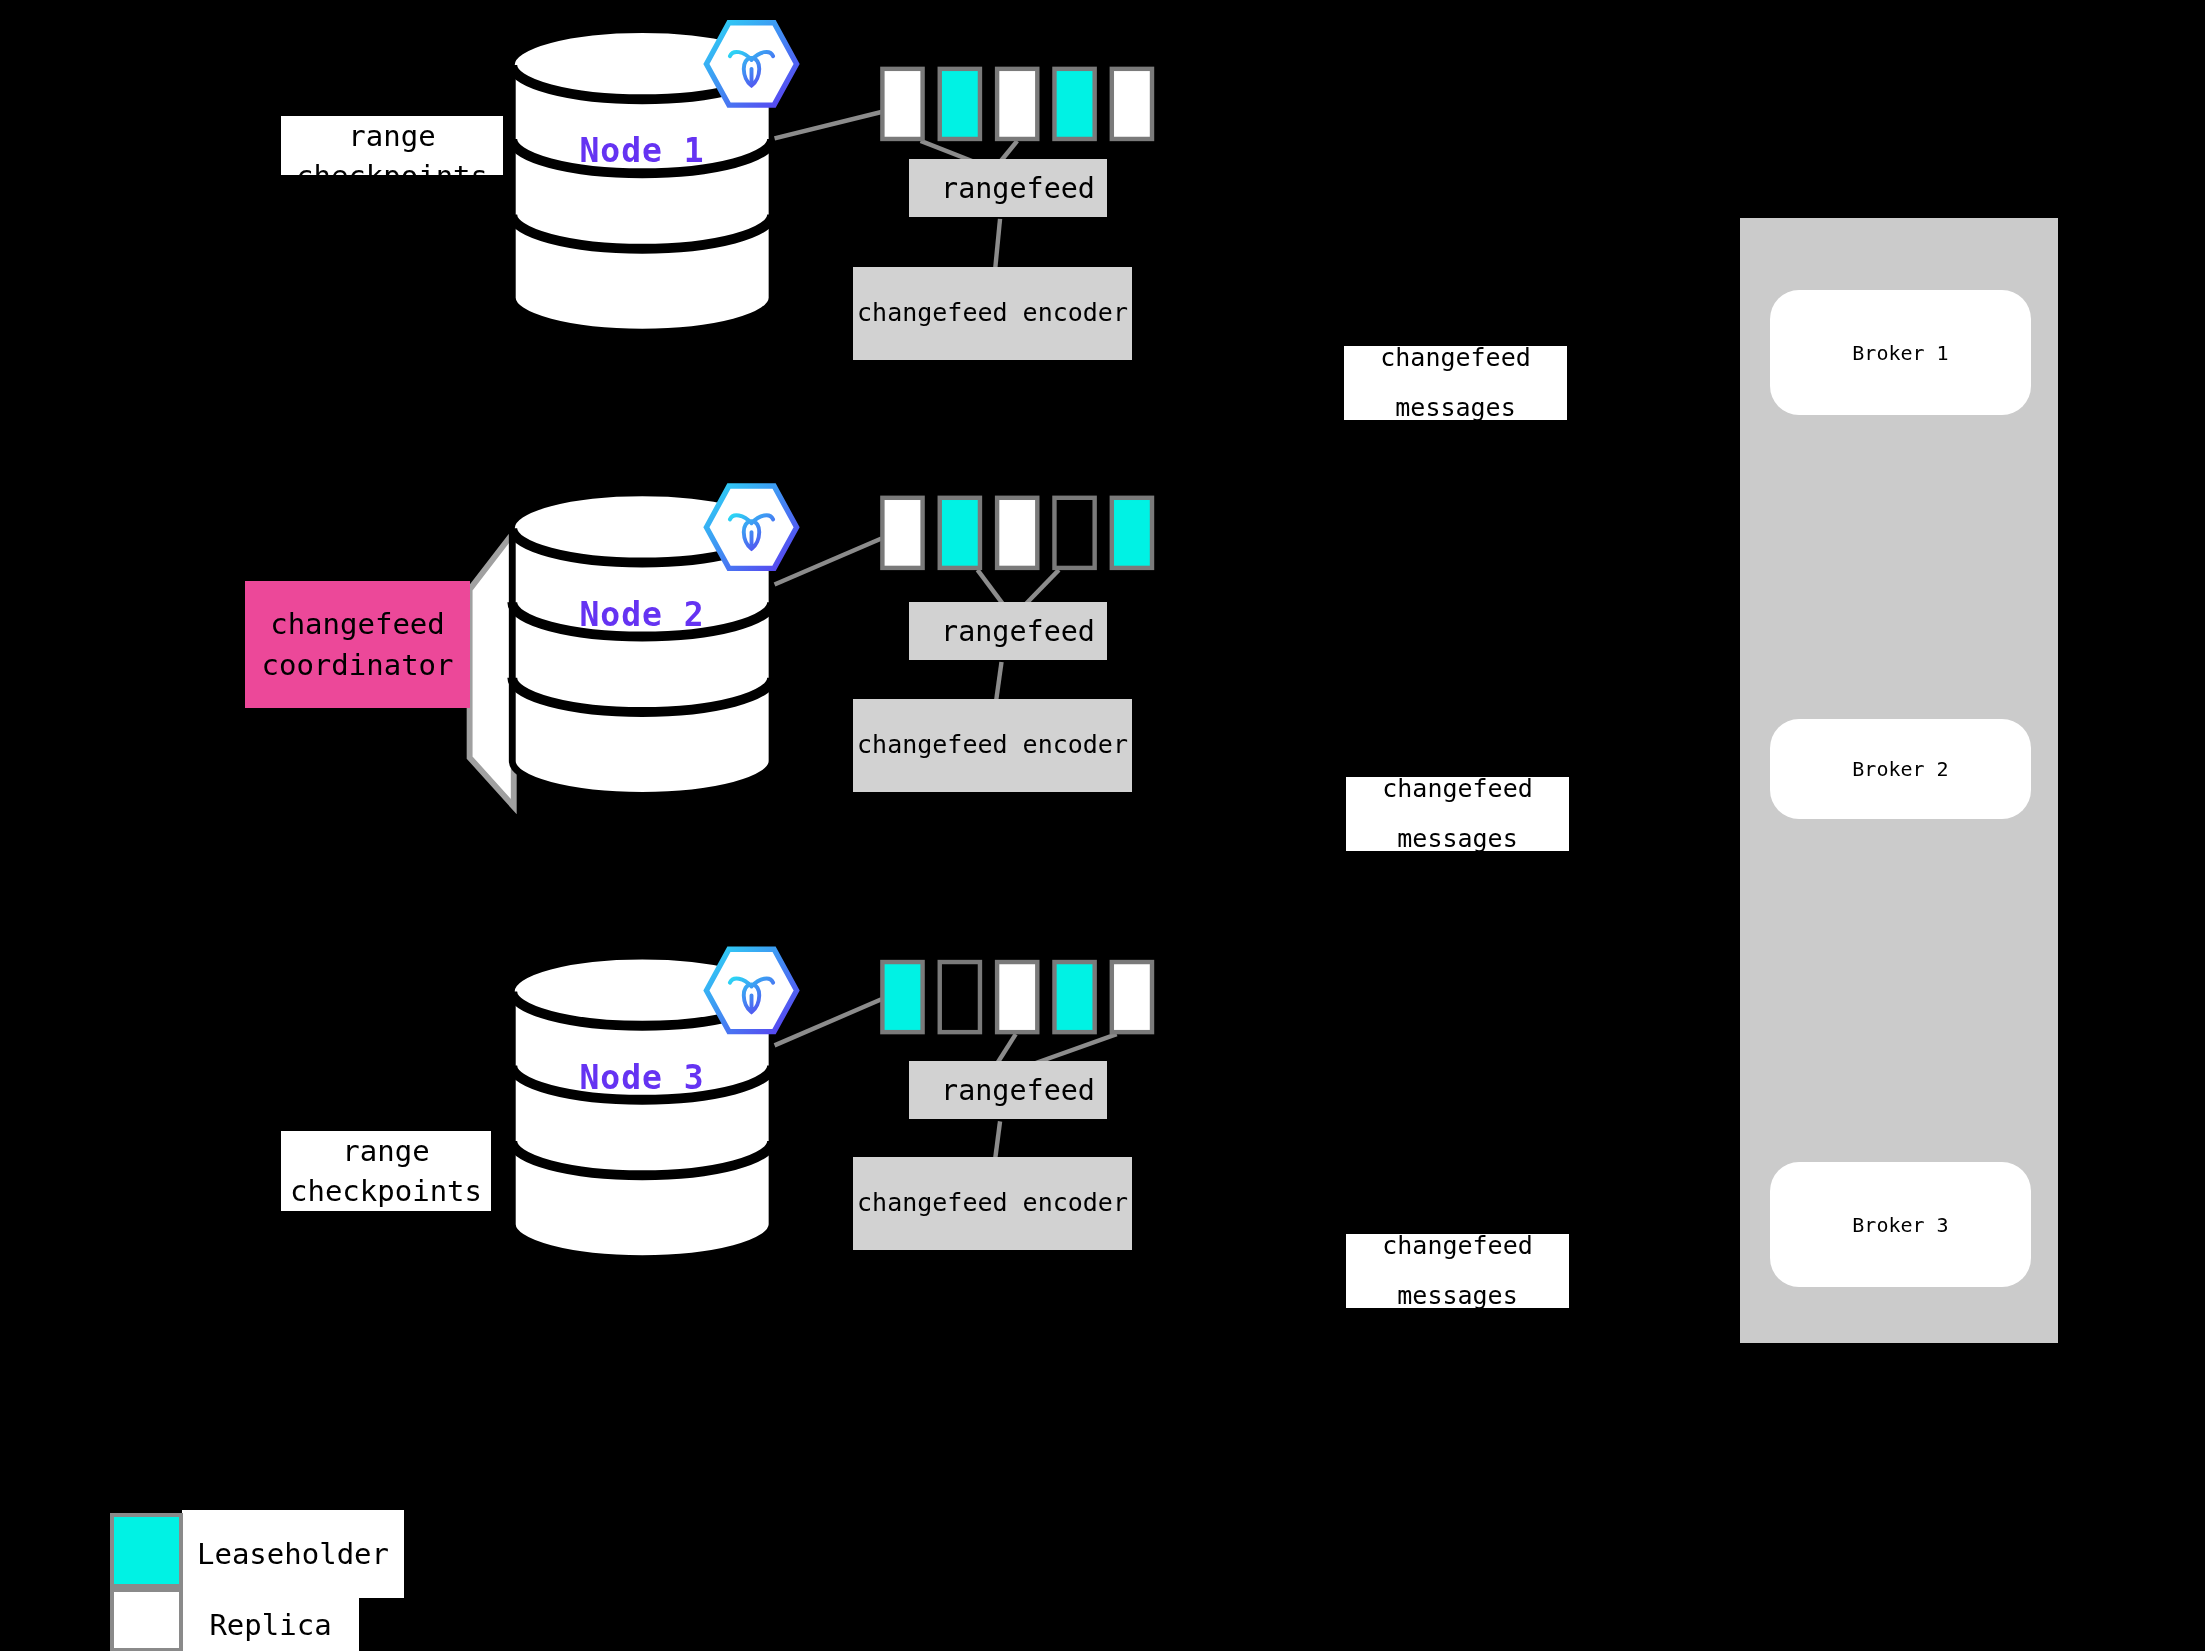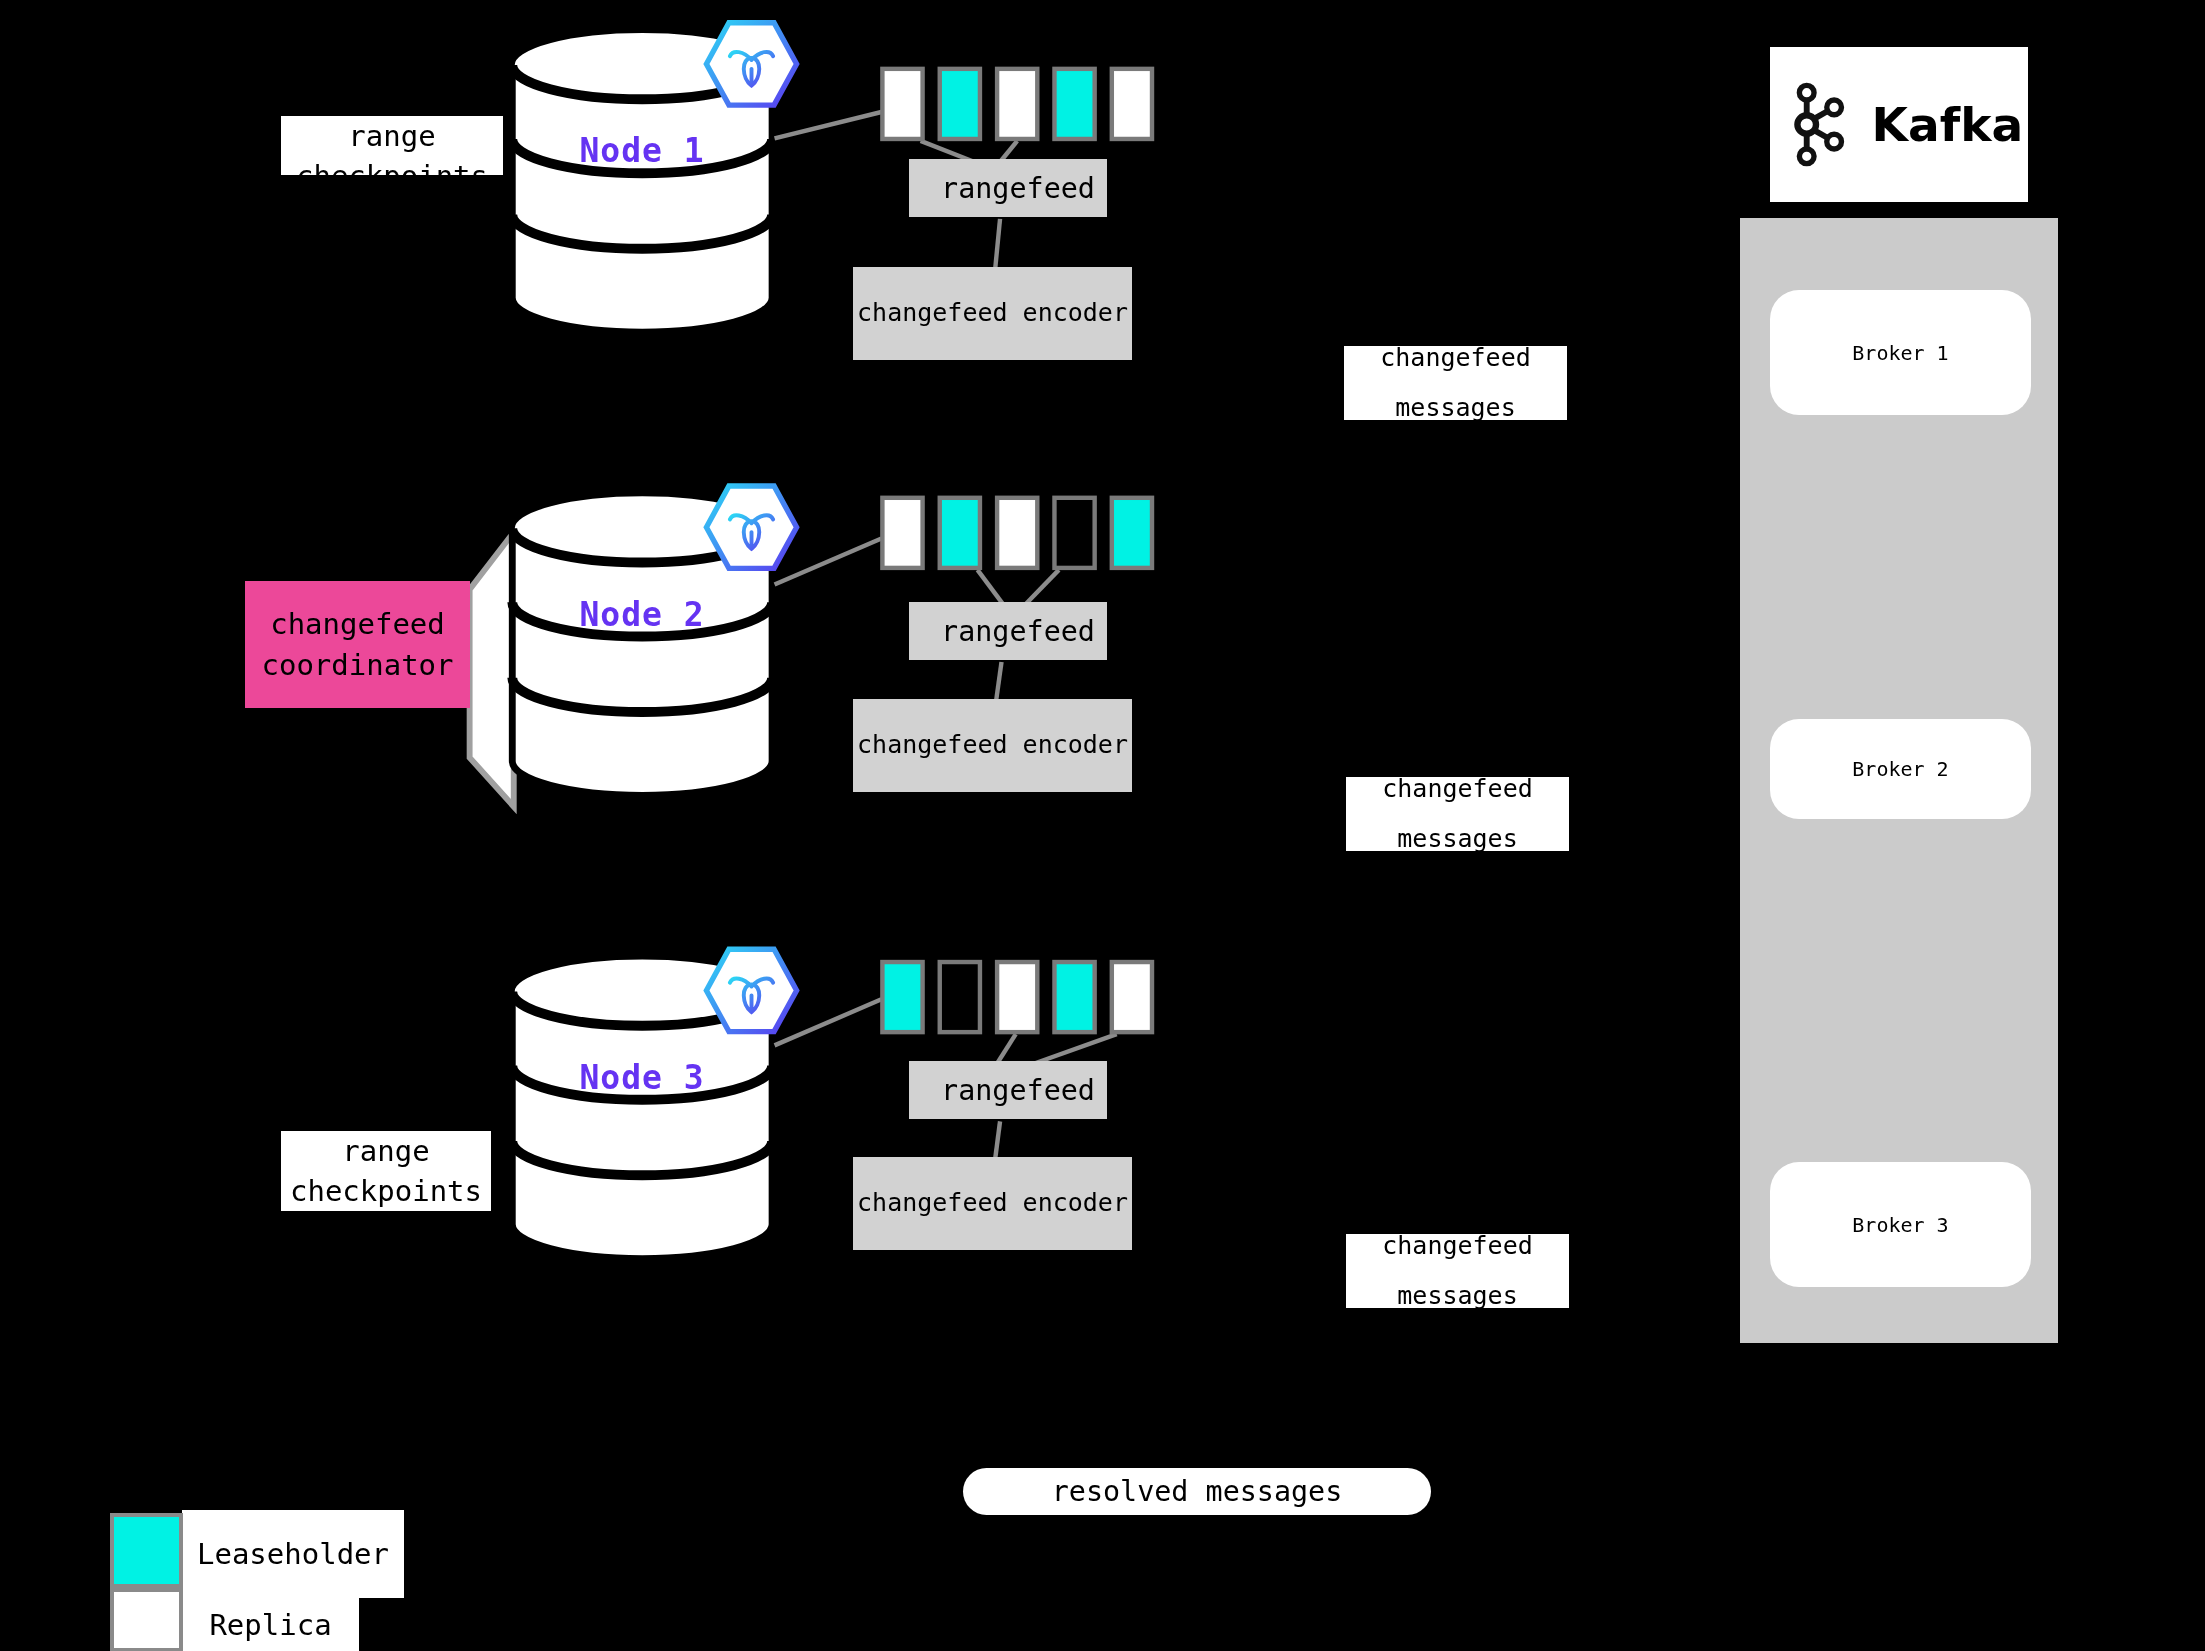--- a/index.html
+++ b/index.html
@@ -87,49 +87,32 @@
         <rect x="2034" y="1962" width="82" height="143" fill="#FFFFFF" stroke="#7A7A7A" stroke-width="9"></rect>
         <rect x="2151" y="1962" width="82" height="143" fill="#00F2E4" stroke="#7A7A7A" stroke-width="9"></rect>
         <rect x="2268" y="1962" width="82" height="143" fill="#FFFFFF" stroke="#7A7A7A" stroke-width="9"></rect>
         <polygon points="1441,2020 1487,1936 1579,1936 1625,2020 1579,2104 1487,2104" fill="#fff" stroke="url(#hexgrad)" stroke-width="11"></polygon>
         <path d="M 1533 2008 C 1555 2008 1553 2050 1533 2064 C 1513 2050 1511 2008 1533 2008 M 1533 2030 V 2064 M 1533 2012 C 1517 1994 1495 1990 1489 2004 M 1533 2012 C 1549 1994 1571 1990 1577 2004" fill="none" stroke="url(#hexgrad)" stroke-width="8" stroke-linecap="round"></path>
         <polygon points="4158,695 4220,671 4220,719" fill="#000"></polygon>
       </g>
   </svg>
 
   <div id="kafka-container" class="abs" style="left:1740px;top:218px;width:318px;height:1125px;"></div>
-  <div id="kafka-box" class="abs" style="left:1770px;top:47px;width:258px;height:155px;">
-    <svg width="83" height="93" viewBox="0 0 140 190">
-      <g stroke="#111" fill="none">
-        <circle cx="50" cy="95" r="19" stroke-width="13"></circle>
-        <circle cx="50" cy="30" r="15" stroke-width="11"></circle>
-        <circle cx="50" cy="160" r="15" stroke-width="11"></circle>
-        <circle cx="106" cy="60" r="15" stroke-width="11"></circle>
-        <circle cx="106" cy="130" r="15" stroke-width="11"></circle>
-        <line x1="50" y1="45" x2="50" y2="76" stroke-width="12"></line>
-        <line x1="50" y1="114" x2="50" y2="145" stroke-width="12"></line>
-        <line x1="64" y1="84" x2="94" y2="67" stroke-width="12"></line>
-        <line x1="64" y1="106" x2="94" y2="123" stroke-width="12"></line>
-      </g>
-    </svg>
-    <span id="kafka-title">Kafka</span>
-  </div>
   <div id="brokers-layer">
       <div class="broker" style="left:1770px;top:290px;width:261px;height:125px;">Broker 1</div>
       <div class="broker" style="left:1770px;top:719px;width:261px;height:100px;">Broker 2</div>
       <div class="broker" style="left:1770px;top:1162px;width:261px;height:125px;">Broker 3</div>
     </div>
 
   <div class="txtbox checkpoints-label" style="left:281px;top:116px;width:222px;height:59px;overflow:hidden;align-items:flex-start;">range checkpoints</div>
 
   <div class="txtbox checkpoints-label" style="left:281px;top:1131px;width:210px;height:80px;">range checkpoints</div>
 
   <div id="coordinator-box" class="txtbox" style="left:245px;top:581px;width:225px;height:127px;">changefeed coordinator</div>
 
-  <div id="resolved-pill" class="txtbox" style="left:963px;top:1468px;width:468px;height:47px;">resolved messages</div>
 
   <div class="txtbox whitebox legend-labelbox" style="left:182px;top:1510px;width:222px;height:88px;">Leaseholder</div>
   <div class="txtbox whitebox legend-labelbox" style="left:182px;top:1598px;width:177px;height:53px;">Replica</div>
   <div id="legend-swatch-leaseholder" class="legend-swatch" style="left: 110px; top: 1513px; width: 73px; height: 75px; background: rgb(0, 242, 228);"></div>
   <div id="legend-swatch-replica" class="legend-swatch" style="left: 110px; top: 1588px; width: 73px; height: 64px; background: rgb(255, 255, 255);"></div>
 
   <div id="gen-layer">
       <div class="txtbox node-label" style="left: 512px; top: 116px; width: 260px; height: 69px; color: rgb(101, 51, 242);">Node 1</div>
       <div class="txtbox graybox rf-label" style="left:909px;top:159px;width:178px;height:58px;">rangefeed</div>
       <div class="txtbox graybox enc-label" style="left:853px;top:267px;width:279px;height:87px;padding:2.9px 0;">changefeed encoder</div>

